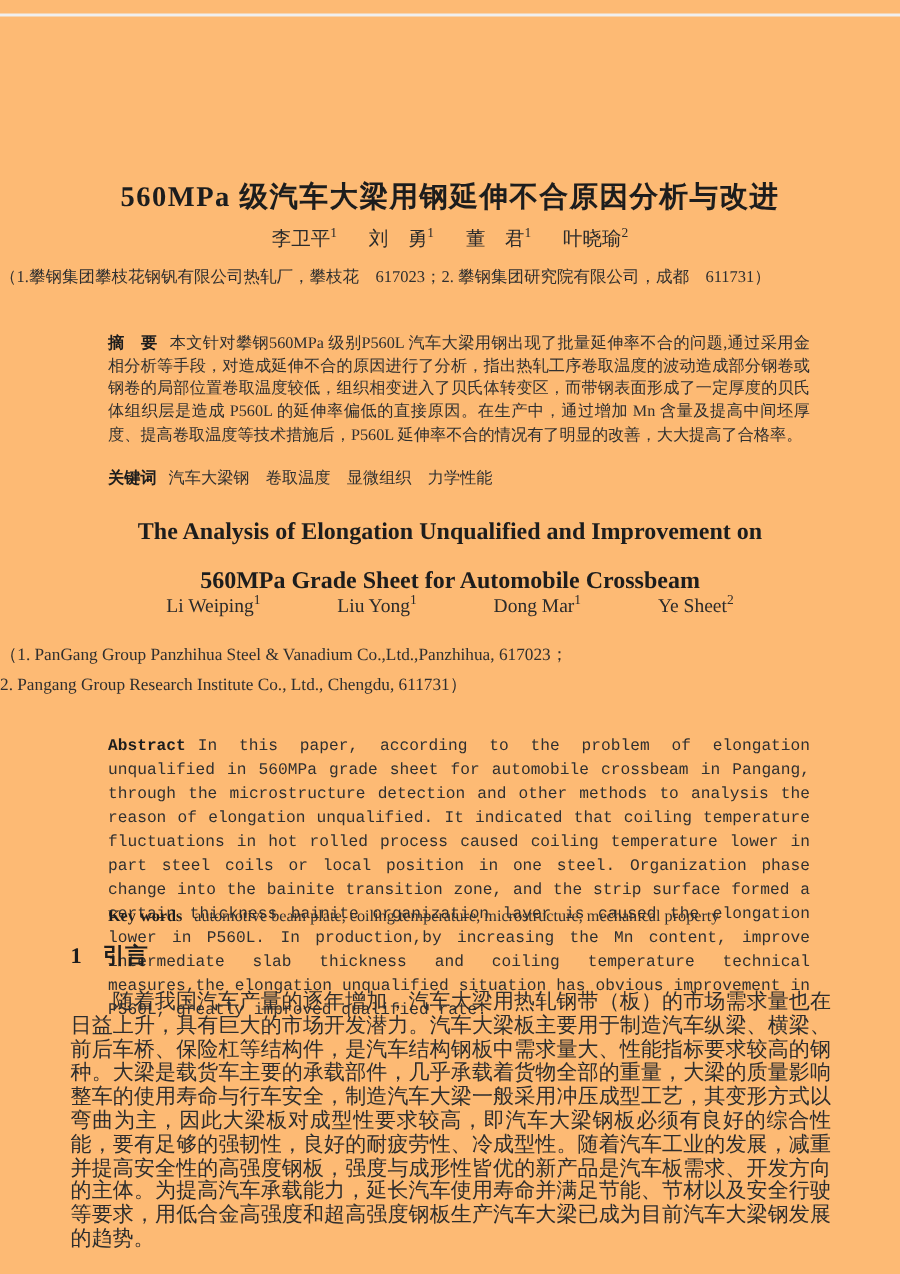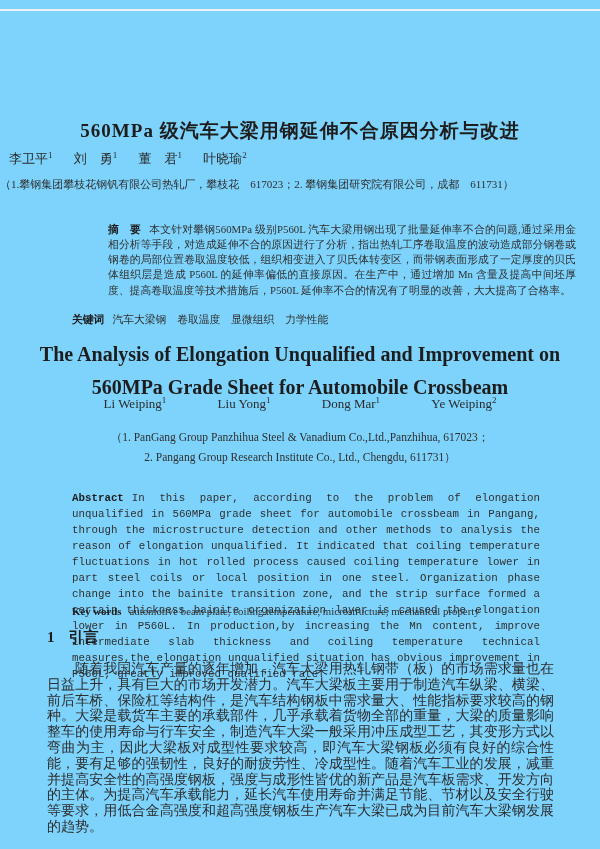--- a/index.html
+++ b/index.html
@@ -5,21 +5,21 @@
   html, body {
     margin: 0;
     padding: 0;
     background: #ffffff;
   }
   .page {
     position: relative;
     width: 600px;
     height: 849px;
     margin: 0 auto;
-    background: #7dd3fc;
+    background: #fdba74;
     font-family: "Liberation Serif", "DejaVu Serif", serif;
     color: #2b2b2b;
     overflow: hidden;
   }
   .scan-edge {
     position: absolute;
     top: 9px; left: 0;
     width: 100%; height: 2px;
     background: #f0f0f0;
   }
@@ -30,21 +30,21 @@
     text-align: center;
     font-size: 19px;
     font-weight: bold;
     letter-spacing: 1px;
     color: #1d1d1d;
   }
   .authors-zh {
     position: absolute;
     top: 150px; left: 0;
     width: 100%;
-    text-align: left;
+    text-align: center;
     font-size: 13px;
     color: #2b2b2b;
     font-family: Liberation Serif, serif;
   }
   .authors-zh .author { margin: 0 9px; }
   .authors-zh sup, .authors-en sup { font-size: 9px; }
   .affil-zh {
     position: absolute;
     top: 177px; left: 0;
     width: 100%;
@@ -53,60 +53,58 @@
     white-space: nowrap;
   }
   .abstract-zh {
     position: absolute;
     top: 211px; left: 72px;
     width: 468px;
     font-size: 10.8px;
     line-height: 15.2px;
     text-align: justify;
     color: #303030;
-    margin-left: 36px;
   }
   .abstract-zh .label, .keywords-zh .label,
   .abstract-en .label, .keywords-en .label {
     font-weight: bold;
     color: #1d1d1d;
     margin-right: 8px;
   }
   .keywords-zh {
     position: absolute;
     top: 301px; left: 72px;
     width: 468px;
     font-size: 10.8px;
     line-height: 15.2px;
     color: #303030;
   }
   .title-en {
     position: absolute;
     top: 338px; left: 0;
     width: 100%;
     text-align: center;
-    font-size: 20px;
+    font-size: 16px;
     font-weight: bold;
     line-height: 33px;
     color: #1d1d1d;
   }
   .authors-en {
     position: absolute;
     top: 395px; left: 0;
     width: 100%;
     text-align: center;
     font-size: 13px;
     color: #2b2b2b;
   }
   .authors-en .author { margin: 0 24px; }
   .affil-en {
     position: absolute;
     top: 427px; left: 0;
     width: 100%;
-    text-align: center;
     font-size: 11.5px;
     line-height: 20px;
     color: #2f2f2f;
   }
   .abstract-en {
     position: absolute;
     top: 479px; left: 72px;
     width: 468px;
     font-size: 10.8px;
     line-height: 16px;
@@ -165,21 +163,21 @@
 
   <div class="title-en">
     <div>The Analysis of Elongation Unqualified and Improvement on</div>
     <div>560MPa Grade Sheet for Automobile Crossbeam</div>
   </div>
 
   <div class="authors-en">
     <span class="author"><span>Li Weiping</span><sup>1</sup></span>
     <span class="author"><span>Liu Yong</span><sup>1</sup></span>
     <span class="author"><span>Dong Mar</span><sup>1</sup></span>
-    <span class="author"><span>Ye Weiping</span><sup>2</sup></span>
+    <span class="author"><span>Ye Sheet</span><sup>2</sup></span>
   </div>
 
   <div class="affil-en">
     <div>（1. PanGang Group Panzhihua Steel &amp; Vanadium Co.,Ltd.,Panzhihua, 617023；</div>
     <div>2. Pangang Group Research Institute Co., Ltd., Chengdu, 611731）</div>
   </div>
 
   <p class="abstract-en"><span class="label">Abstract</span><span>In this paper, according to the problem of elongation unqualified in 560MPa grade sheet for automobile crossbeam in Pangang, through the microstructure detection and other methods to analysis the reason of elongation unqualified. It indicated that coiling temperature fluctuations in hot rolled process caused coiling temperature lower in part steel coils or local position in one steel. Organization phase change into the bainite transition zone, and the strip surface formed a certain thickness bainite organization layer is caused the elongation lower in P560L. In production,by increasing the Mn content, improve intermediate slab thickness and coiling temperature technical measures,the elongation unqualified situation has obvious improvement in P560L, greatly improved qualified rate.</span></p>
 
   <p class="keywords-en"><span class="label">Key words</span><span>automotive beam plate, coiling temperature, microstructure, mechanical property</span></p>

